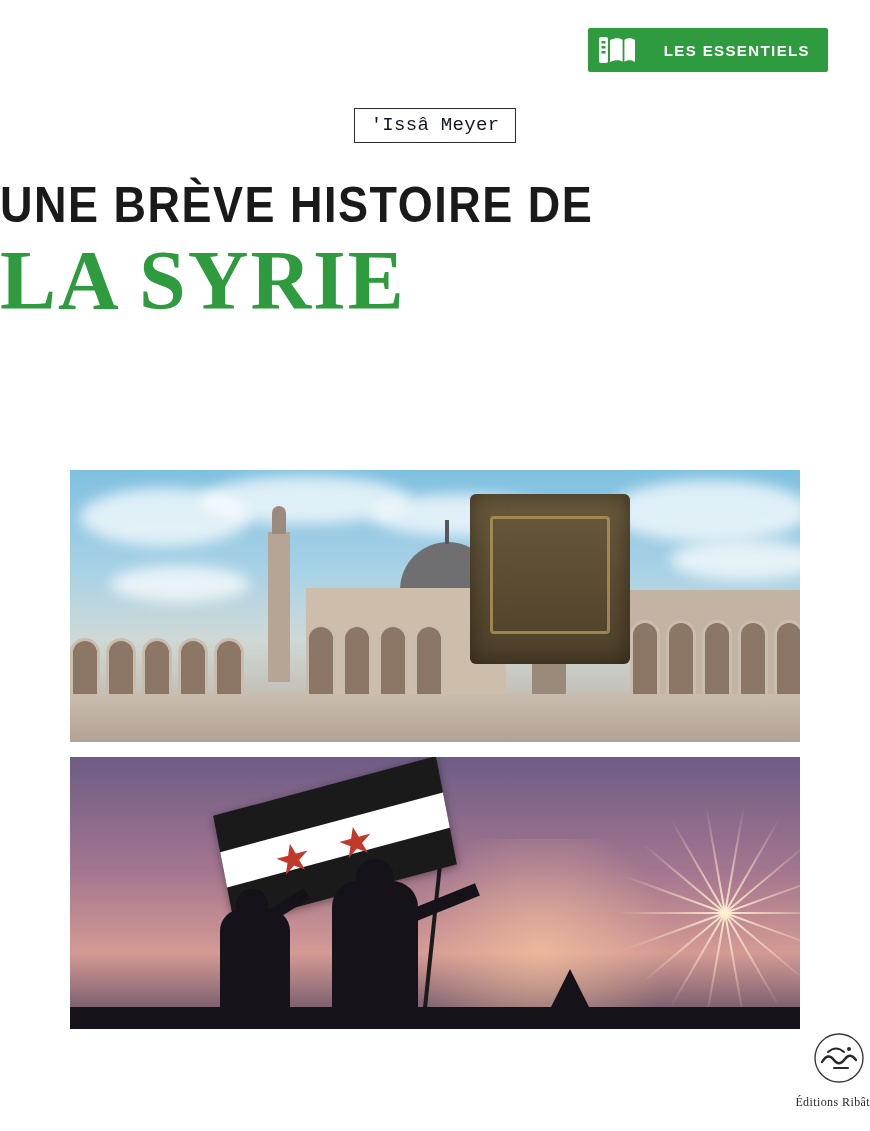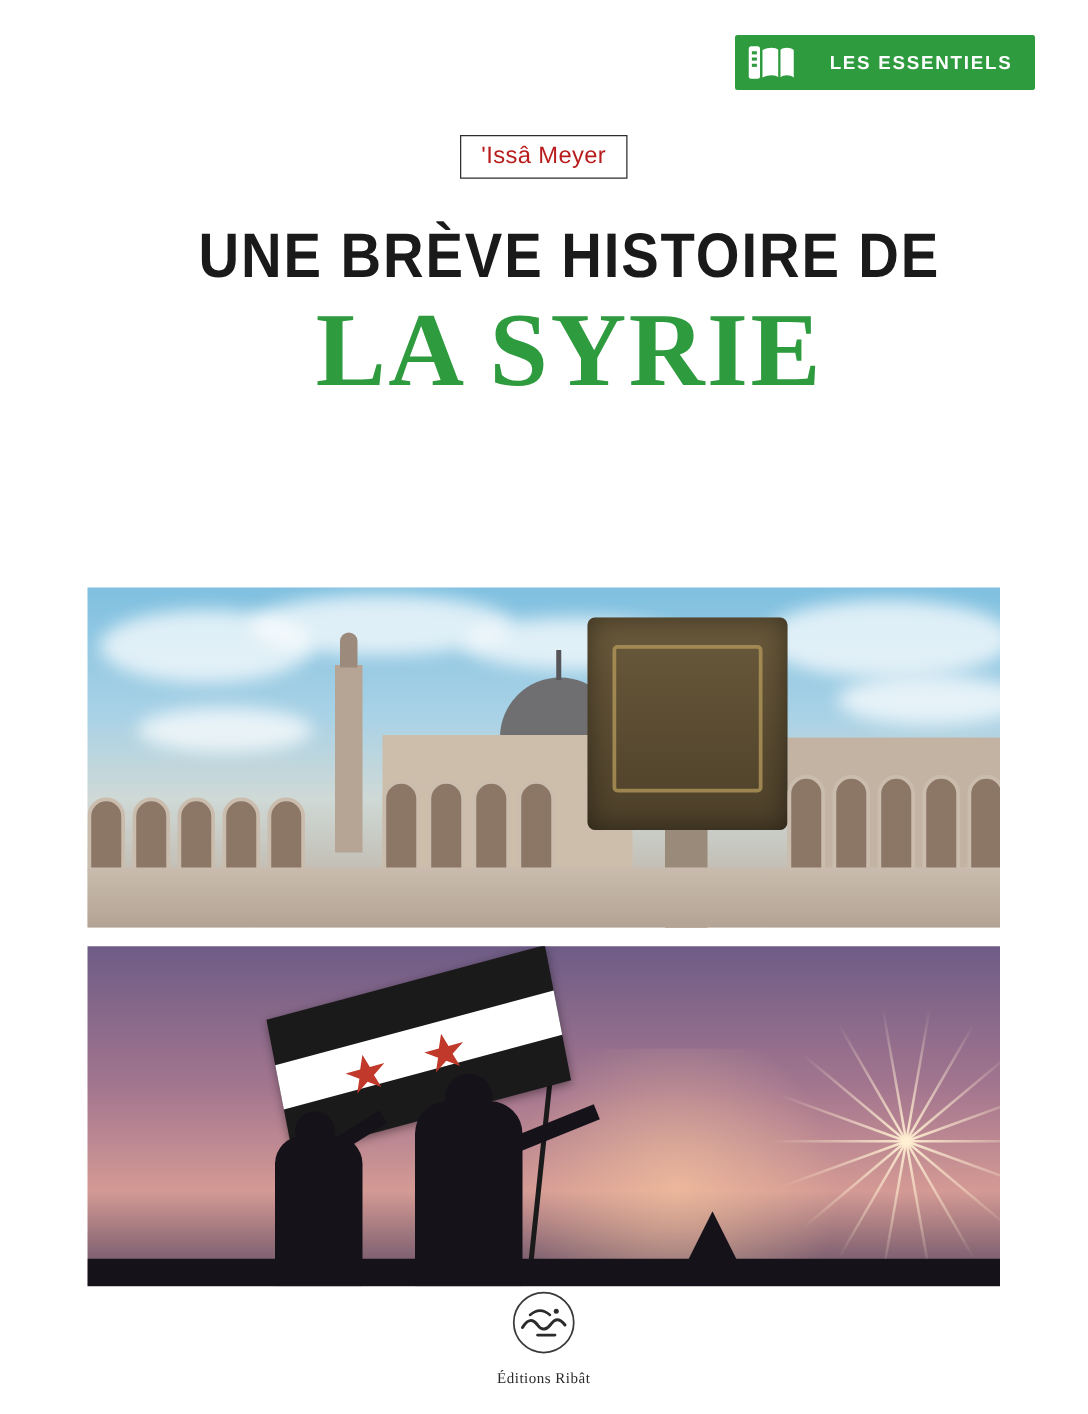--- a/index.html
+++ b/index.html
@@ -49,34 +49,32 @@
     top: 108px;
     left: 0;
     right: 0;
     text-align: center;
   }
   .author-name {
     display: inline-block;
     border: 1.5px solid #2d2d2d;
     padding: 5px 16px 6px 16px;
     font-size: 19px;
-    color: #b91c1c;
-    font-family: Liberation Sans, sans-serif;
+    color: #0f172a;
+    font-family: Liberation Mono, monospace;
     letter-spacing: 0.3px;
     text-align: right;
   }
 
   
   .title-block {
     position: absolute;
     top: 178px;
     left: 0;
     right: 0;
-    text-align: center;
-    margin-left: 41px;
   }
   .title-line1 {
     font-size: 45px;
     color: #1a1a1a;
     font-weight: bold;
     letter-spacing: 1.5px;
     font-family: "Liberation Sans", sans-serif;
     line-height: 1.05;
     margin: 0;
     transform: scaleY(1.12);
@@ -274,21 +272,21 @@
     background: #1a1a1a;
     transform: rotate(6deg);
   }
 
   
   .publisher {
     position: absolute;
     top: 1032px;
     left: 0;
     right: 0;
-    text-align: center;
+    text-align: right;
   }
   .publisher-logo {
     display: block;
     margin: 0 auto 4px auto;
   }
   .publisher-name {
     font-size: 12px;
     color: #2b2b2b;
     font-family: "Liberation Serif", serif;
     letter-spacing: 0.4px;

